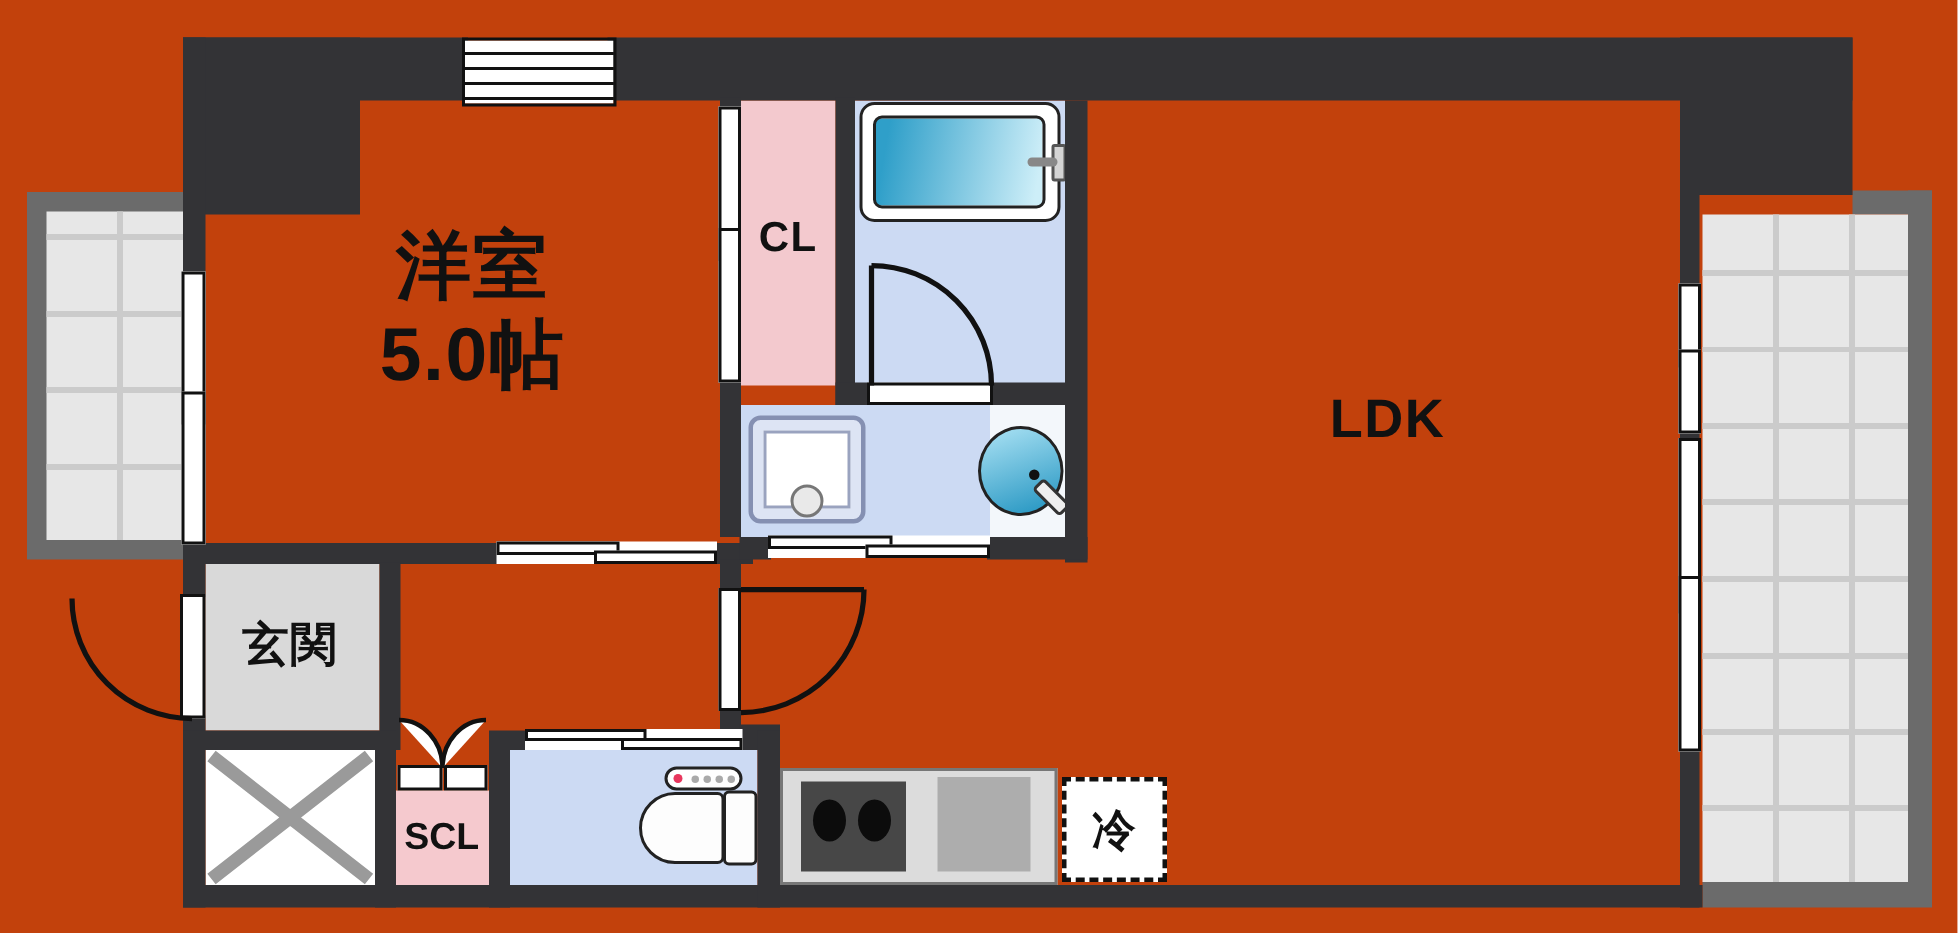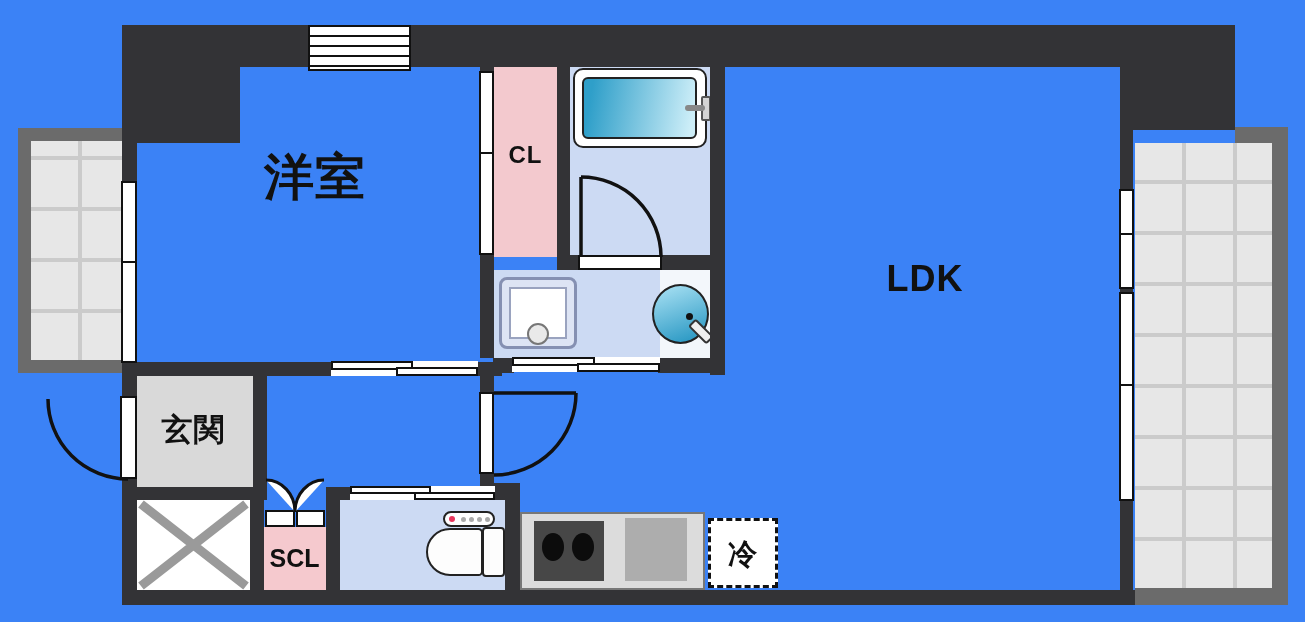--- a/index.html
+++ b/index.html
@@ -1,16 +1,16 @@
 <!DOCTYPE html>
 <html><head>
 <meta charset="utf-8">
 <style>
   html,body{margin:0;padding:0;background:#fff;}
-  #plan{position:relative;width:1305px;height:622px;background:#3b82f6;overflow:hidden;
+  #plan{position:relative;width:1305px;height:622px;background:#c2410c;overflow:hidden;
         font-family:"Liberation Sans","DejaVu Sans",sans-serif;}
   .abs{position:absolute;box-sizing:border-box;}
   .wall{position:absolute;background:#333336;}
   .fill{position:absolute;}
   .label{position:absolute;color:#111;font-weight:bold;text-align:center;line-height:1.18;
          letter-spacing:1px;white-space:nowrap;}
   .label span{display:block;}
   
   .slide{position:absolute;background:#fff;}
   .slide .p{position:absolute;background:#fff;border:2px solid #111;box-sizing:border-box;}
@@ -174,27 +174,28 @@
     <path d="M 581,177 A 80 80 0 0 1 661,257" stroke="#111" stroke-width="3.5" fill="none"></path>
 
     <path d="M 266,480 A 29 32 0 0 1 295,512" stroke="#111" stroke-width="3" fill="#fff"></path>
     <path d="M 324,480 A 29 32 0 0 0 295,512" stroke="#111" stroke-width="3" fill="#fff"></path>
 
     <path d="M 688,108 L 702,108" stroke="#888" stroke-width="6" stroke-linecap="round" fill="none"></path>
   </svg>
 
   <div class="label" style="left:185px;top:148px;width:260px;font-size:50px;">
     <span>洋室</span>
+    <span>5.0帖</span>
   </div>
 
   <div class="label" style="left:790px;top:258px;width:270px;font-size:36px;">
     <span>LDK</span>
   </div>
 
-  <div class="label" style="left:494px;top:141px;width:63px;font-size:24px;">
+  <div class="label" style="left:494px;top:141px;width:63px;font-size:28px;">
       <span>CL</span>
     </div>
 
   <div class="label" style="left:137px;top:412px;width:113px;font-size:31px;">
       <span>玄関</span>
     </div>
 
   <div class="label" style="left:263px;top:544px;width:63px;font-size:25px;letter-spacing:0;">
       <span>SCL</span>
     </div>

